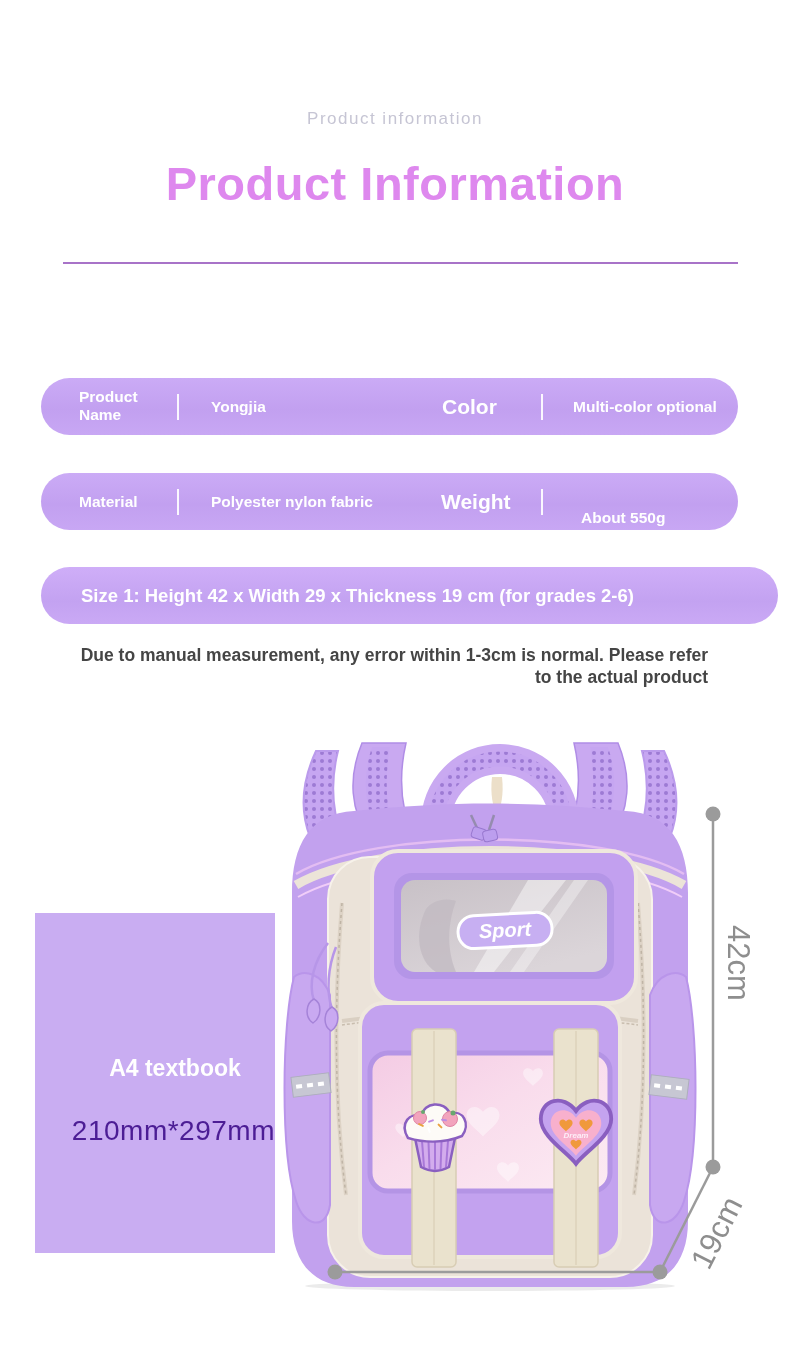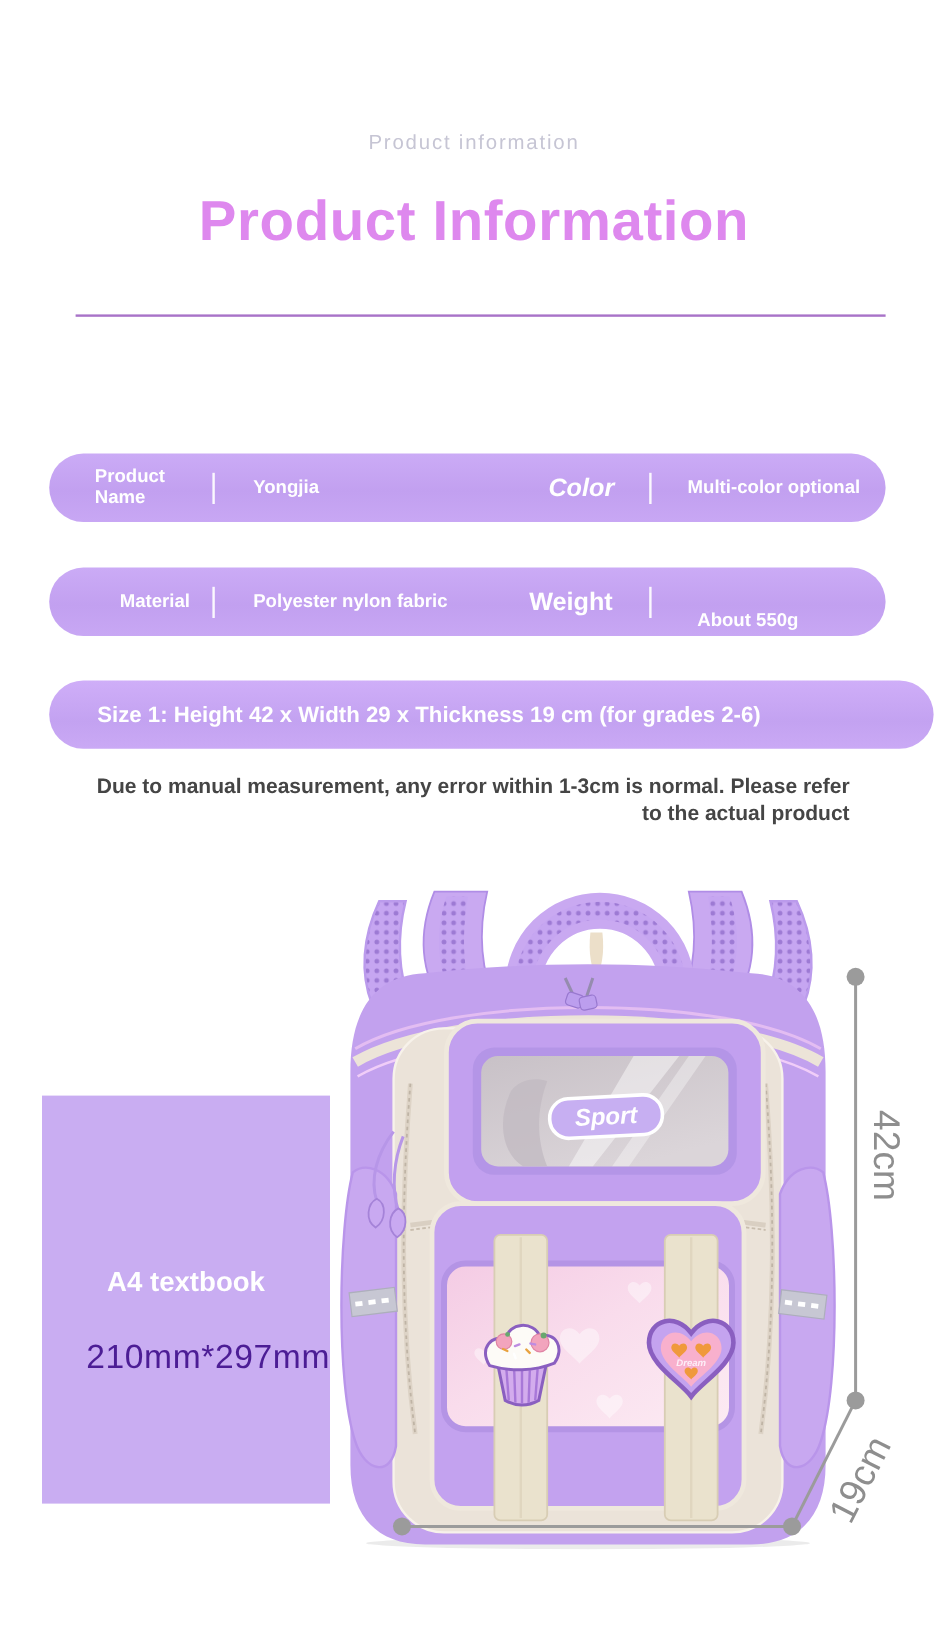--- a/index.html
+++ b/index.html
@@ -26,21 +26,21 @@
   .p-val{font-size:15.5px;}
   .p-sep{width:2px;height:26px;background:#ffffff;opacity:.92;top:16px;}
   .pill-size{line-height:57px;font-size:18.5px;font-weight:bold;color:#fff;
     padding-left:40px;}
   
   .disclaimer{top:645px;left:40px;width:668px;text-align:right;color:#454545;
     font-size:17.5px;font-weight:bold;line-height:1.25;}
   
   .a4-card{top:913px;left:35px;width:240px;height:340px;background:#c9adf2;}
   .a4-title{top:142px;left:0;width:100%;text-align:center;color:#ffffff;
-    font-size:23px;font-weight:bold;position:absolute;}
+    font-size:23px;font-weight:bold;position:absolute;padding-left:20px;}
   .a4-size{top:202px;left:0;width:100%;text-align:right;color:#4c1d95;
     font-size:28px;letter-spacing:0.5px;position:absolute;}
   .backpack-svg{left:278px;top:733px;width:424px;height:560px;}
   .dims-svg{left:0;top:0;width:790px;height:1357px;pointer-events:none;}
   .dim-label{color:#8e8e8e;font-size:31px;text-align:center;}
   .dim-h{left:682px;top:945px;width:112px;transform:rotate(90deg);}
   .dim-d{left:661px;top:1215px;width:112px;transform:rotate(-63deg);}
   .dim-w{left:430px;top:1288px;width:160px;}
 </style>
 </head>
@@ -49,27 +49,27 @@
 <div class="page">
 
   <div class="abs eyebrow">Product information</div>
   <div class="abs page-title">Product Information</div>
   <div class="abs divider"></div>
 
   <div class="abs pill" style="top:378px;">
     <div class="p-label vcenter" style="left:38px;width:90px;">Product Name</div>
     <div class="p-sep" style="left:136px;"></div>
     <div class="p-val vcenter" style="left:170px;width:150px;">Yongjia</div>
-    <div class="p-big vcenter" style="left:416px;font-style:italic;">Color</div>
+    <div class="p-big vcenter" style="left:401px;">Color</div>
     <div class="p-sep" style="left:500px;"></div>
     <div class="p-val vcenter" style="left:532px;width:170px;">Multi-color optional</div>
   </div>
 
   <div class="abs pill" style="top:473px;">
-    <div class="p-label vcenter" style="left:38px;width:100px;text-align:center;">Material</div>
+    <div class="p-label vcenter" style="left:38px;width:100px;">Material</div>
     <div class="p-sep" style="left:136px;"></div>
     <div class="p-val vcenter" style="left:170px;width:220px;">Polyester nylon fabric</div>
     <div class="p-big vcenter" style="left:400px;">Weight</div>
     <div class="p-sep" style="left:500px;"></div>
     <div class="p-val vcenter" style="left:540px;width:160px;margin-top:16px;">About 550g</div>
   </div>
 
   <div class="abs pill pill-size" style="top:567px;background:linear-gradient(180deg,#cfaef8 0%,#c3a2f1 60%,#caa9f5 100%);">Size 1: Height 42 x Width 29 x Thickness 19 cm (for grades 2-6)</div>
 
   <div class="abs disclaimer">

